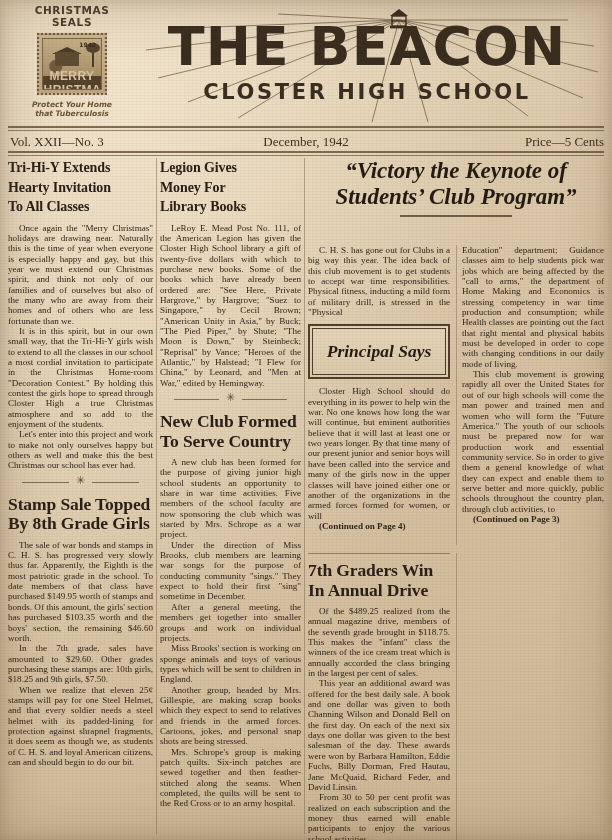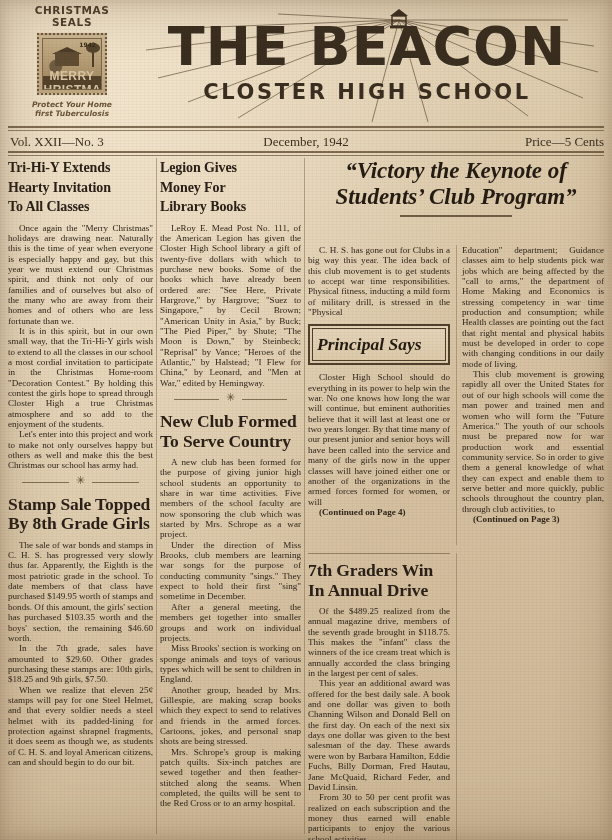--- a/index.html
+++ b/index.html
@@ -164,21 +164,21 @@
   .two{position:relative;margin-top:28px;}
   .two .sub{position:absolute;top:0;width:142px;}
   .two .sL{left:0;} .two .sR{left:154px;}
   .two .mdiv{position:absolute;left:148px;top:0;bottom:0;width:1px;background:#8a7254;opacity:.5;}
 
   .ps-box{
     margin:7px 0 7px 0;border:2px solid #4f3f2b;padding:2px;
     background:linear-gradient(180deg,#e4d4b8,#dcc9aa);
   }
   .ps-box .in{
-    border:1px solid #4f3f2b;padding:6px 4px;text-align:left;
+    border:1px solid #4f3f2b;padding:13px 4px;text-align:center;
   }
   .ps-box .t{
     font-family:"Liberation Serif", serif;
     font-weight:700;font-style:italic;font-size:17.5px;color:#241b12;line-height:19px;
   }
   .cont{
     text-align:center;font-weight:700;font-size:9.4px;margin:3px 0 0 0;
     text-indent:0;
   }
   .hrule{height:1px;background:#6b573c;opacity:.6;margin:8px 0 7px 0;}
@@ -201,21 +201,21 @@
           <div class="scene"></div>
           <div class="roof"></div>
           <div class="house"></div>
           <div class="tree"></div>
           <div class="yr">1942</div>
           <div class="band">MERRY CHRISTMAS</div>
         </div>
       </div>
       <div class="seal-sub">
         <div>Protect Your Home</div>
-        <div>first Tuberculosis</div>
+        <div>that Tuberculosis</div>
       </div>
     </div>
 
     <div class="nameplate">
       <svg class="rays" viewBox="0 0 478 118" preserveAspectRatio="none">
         <g stroke="#4e3e2a" stroke-width="0.8" opacity="0.75" fill="none">
           <line x1="271" y1="14" x2="18" y2="44"></line>
           <line x1="271" y1="14" x2="30" y2="72"></line>
           <line x1="271" y1="14" x2="60" y2="96"></line>
           <line x1="271" y1="14" x2="110" y2="112"></line>
@@ -262,21 +262,21 @@
 
     <div class="col c1">
       <div>
         <div class="hl hl1">
           <div>Tri-Hi-Y Extends</div>
           <div>Hearty Invitation</div>
           <div>To All Classes</div>
         </div>
         <p class="b">Once again the "Merry Christmas" holidays are drawing near. Naturally this is the time of year when everyone is especially happy and gay, but this year we must extend our Christmas spirit, and think not only of our families and of ourselves but also of the many who are away from their homes and of others who are less fortunate than we.</p>
         <p class="b">It is in this spirit, but in our own small way, that the Tri-Hi-Y girls wish to extend to all the classes in our school a most cordial invitation to participate in the Christmas Home-room "Decoration Contest." By holding this contest the girls hope to spread through Closter High a true Christmas atmosphere and so add to the enjoyment of the students.</p>
-        <p class="b">Let's enter into this project and work to make not only ourselves happy but others as well and make this the best Christmas our school has army had.</p>
+        <p class="b">Let's enter into this project and work to make not only ourselves happy but others as well and make this the best Christmas our school has ever had.</p>
       </div>
 
       <div class="dingbat">
         <span>✳</span>
       </div>
 
       <div>
         <div class="hl hl2">
           <div>Stamp Sale Topped</div>
           <div>By 8th Grade Girls</div>

